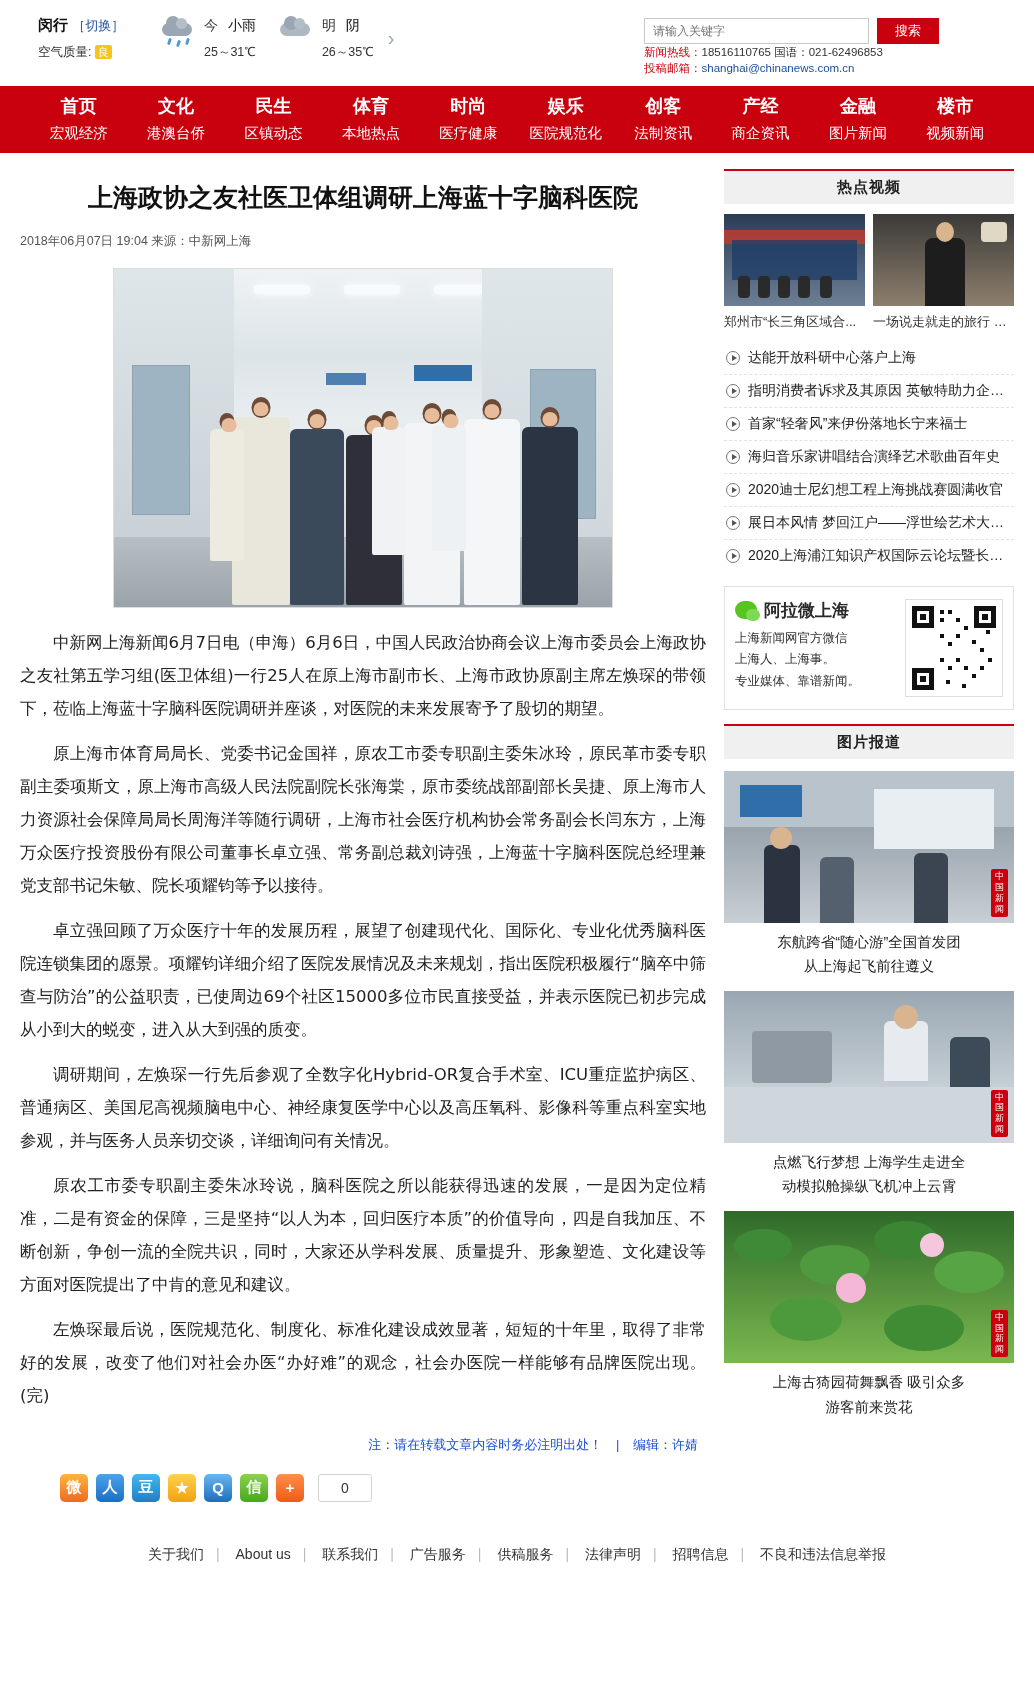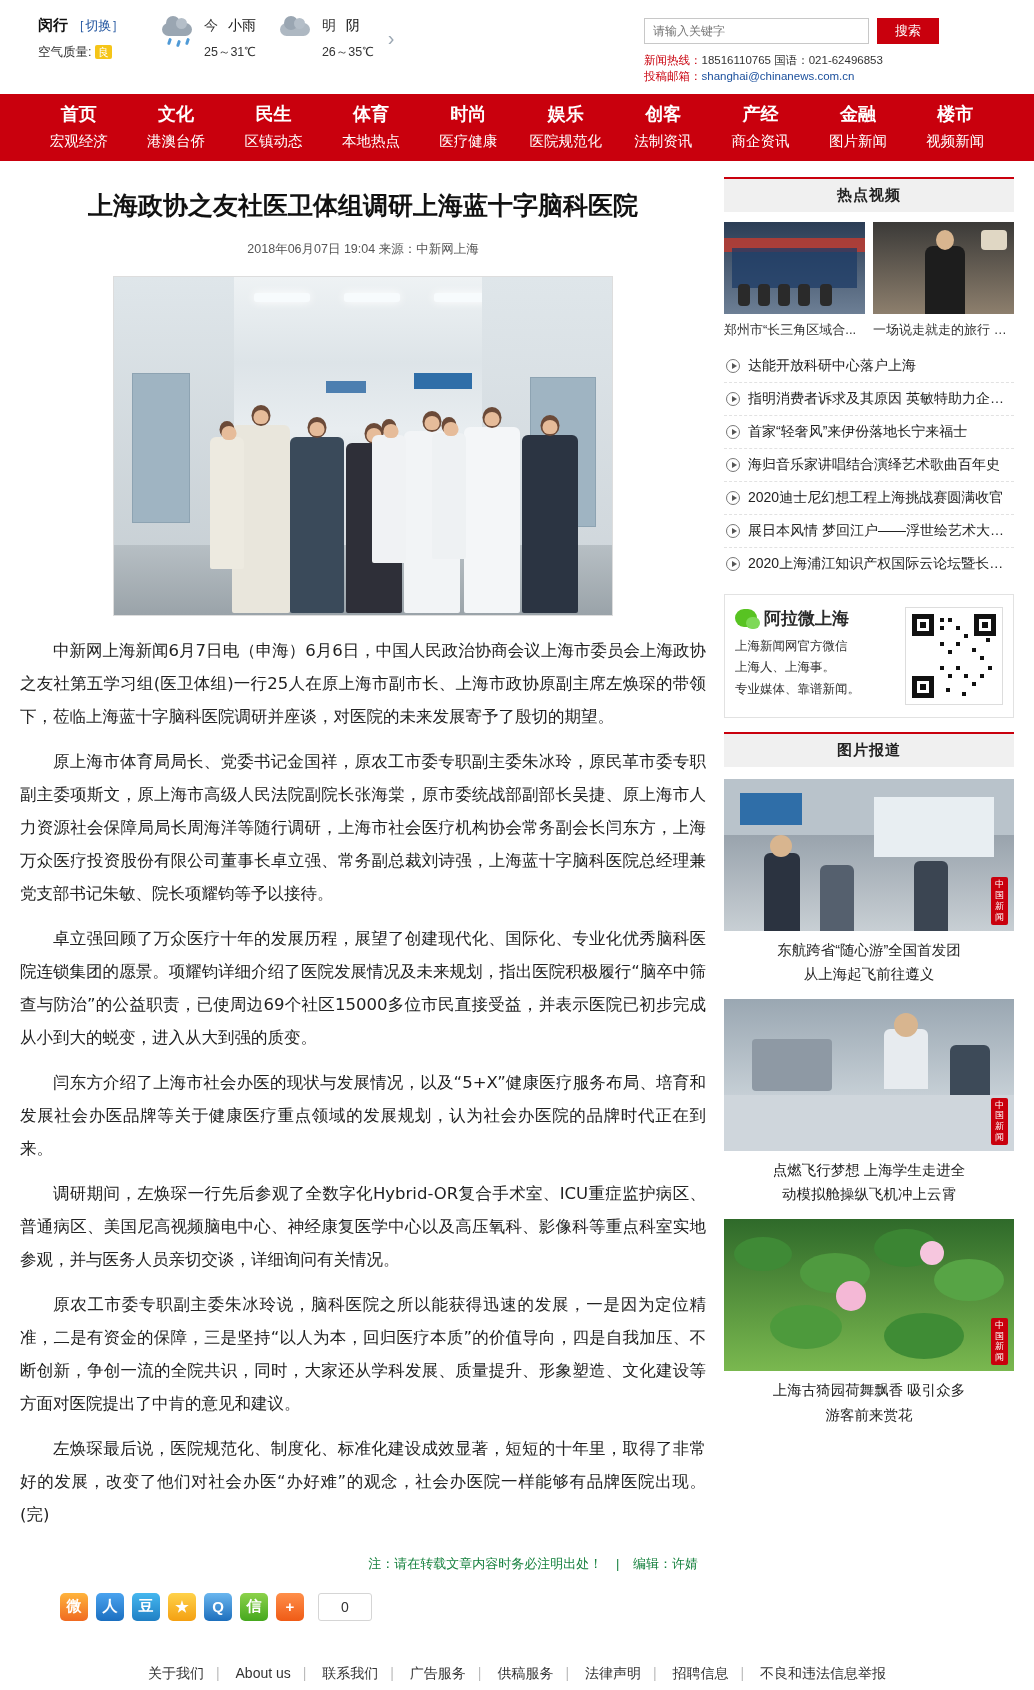--- a/index.html
+++ b/index.html
@@ -110,21 +110,21 @@
   .search-btn {
     margin-left: 8px;
     width: 62px; height: 26px;
     background: #c9000d;
     color: #fff;
     border: none;
     font-size: 13px;
     cursor: pointer;
     font-family:"Liberation Sans", sans-serif;
   }
-  .hotline { margin-top: 8px; font-size: 11.5px; color:#c9000d; line-height: 16px; }
+  .hotline { font-size: 11.5px; color:#c9000d; line-height: 16px; }
   .hotline .k { color:#c9000d; }
   .hotline .v { color:#333; }
 
   
   .nav {
     background: #c9000d;
     color: #fff;
     padding: 8px 0 10px 0;
   }
   .nav-row {
@@ -148,21 +148,20 @@
   .art-title {
     text-align: center;
     font-family:"DejaVu Serif", serif;
     font-size: 25px;
     font-weight: bold;
     color: #111;
     line-height: 1.5;
     margin: 10px 10px 16px 10px;
   }
   .art-meta {
-    text-align: center;
     font-size: 12.5px;
     color: #555;
     margin-bottom: 18px;
   }
   .art-figure { text-align:center; margin-bottom: 18px; }
   .photo {
     width: 500px; height: 340px;
     margin: 0 auto;
     position: relative;
     overflow: hidden;
@@ -191,21 +190,21 @@
     line-height: 2.0;
     color: #222;
     text-align: justify;
     text-indent: 2em;
     margin: 0 0 12px 0;
     font-family:"DejaVu Sans", sans-serif;
   }
   .art-note {
     text-align: right;
     font-size: 13px;
-    color: #15803d;
+    color: #1d4ed8;
     margin: 24px 8px 12px 0;
   }
   .art-note .sep { margin: 0 10px; }
 
   .share-row { display:flex; align-items:center; padding: 8px 40px 0 40px; }
   .sicon {
     width: 28px; height: 28px; border-radius: 5px; margin-right: 8px;
     display:flex; align-items:center; justify-content:center;
     color:#fff; font-size: 15px; font-weight:bold;
   }
@@ -461,21 +460,20 @@
             </div>
           <div class="person" style="left:318px; width:34px; height:126px; background:#eef1f3; bottom:56px;">
               <span class="head" style="width:15px;height:17px;top:-16px;"></span>
             </div>
         </div>
       </div>
 
       <p class="art-p">中新网上海新闻6月7日电（申海）6月6日，中国人民政治协商会议上海市委员会上海政协之友社第五学习组(医卫体组)一行25人在原上海市副市长、上海市政协原副主席左焕琛的带领下，莅临上海蓝十字脑科医院调研并座谈，对医院的未来发展寄予了殷切的期望。</p>
       <p class="art-p">原上海市体育局局长、党委书记金国祥，原农工市委专职副主委朱冰玲，原民革市委专职副主委项斯文，原上海市高级人民法院副院长张海棠，原市委统战部副部长吴捷、原上海市人力资源社会保障局局长周海洋等随行调研，上海市社会医疗机构协会常务副会长闫东方，上海万众医疗投资股份有限公司董事长卓立强、常务副总裁刘诗强，上海蓝十字脑科医院总经理兼党支部书记朱敏、院长项耀钧等予以接待。</p>
       <p class="art-p">卓立强回顾了万众医疗十年的发展历程，展望了创建现代化、国际化、专业化优秀脑科医院连锁集团的愿景。项耀钧详细介绍了医院发展情况及未来规划，指出医院积极履行“脑卒中筛查与防治”的公益职责，已使周边69个社区15000多位市民直接受益，并表示医院已初步完成从小到大的蜕变，进入从大到强的质变。</p>
-      <p class="art-p">闫东方介绍了上海市社会办医的现状与发展情况，以及“5+X”健康医疗服务布局、培育和发展社会办医品牌等关于健康医疗重点领域的发展规划，认为社会办医院的品牌时代正在到来。</p>
       <p class="art-p">调研期间，左焕琛一行先后参观了全数字化Hybrid-OR复合手术室、ICU重症监护病区、普通病区、美国尼高视频脑电中心、神经康复医学中心以及高压氧科、影像科等重点科室实地参观，并与医务人员亲切交谈，详细询问有关情况。</p>
       <p class="art-p">原农工市委专职副主委朱冰玲说，脑科医院之所以能获得迅速的发展，一是因为定位精准，二是有资金的保障，三是坚持“以人为本，回归医疗本质”的价值导向，四是自我加压、不断创新，争创一流的全院共识，同时，大家还从学科发展、质量提升、形象塑造、文化建设等方面对医院提出了中肯的意见和建议。</p>
       <p class="art-p">左焕琛最后说，医院规范化、制度化、标准化建设成效显著，短短的十年里，取得了非常好的发展，改变了他们对社会办医“办好难”的观念，社会办医院一样能够有品牌医院出现。(完)</p>
 
       <div class="art-note">
         <span>注：请在转载文章内容时务必注明出处！</span>
         <span class="sep">|</span>
         <span>编辑：许婧</span>
       </div>
 

